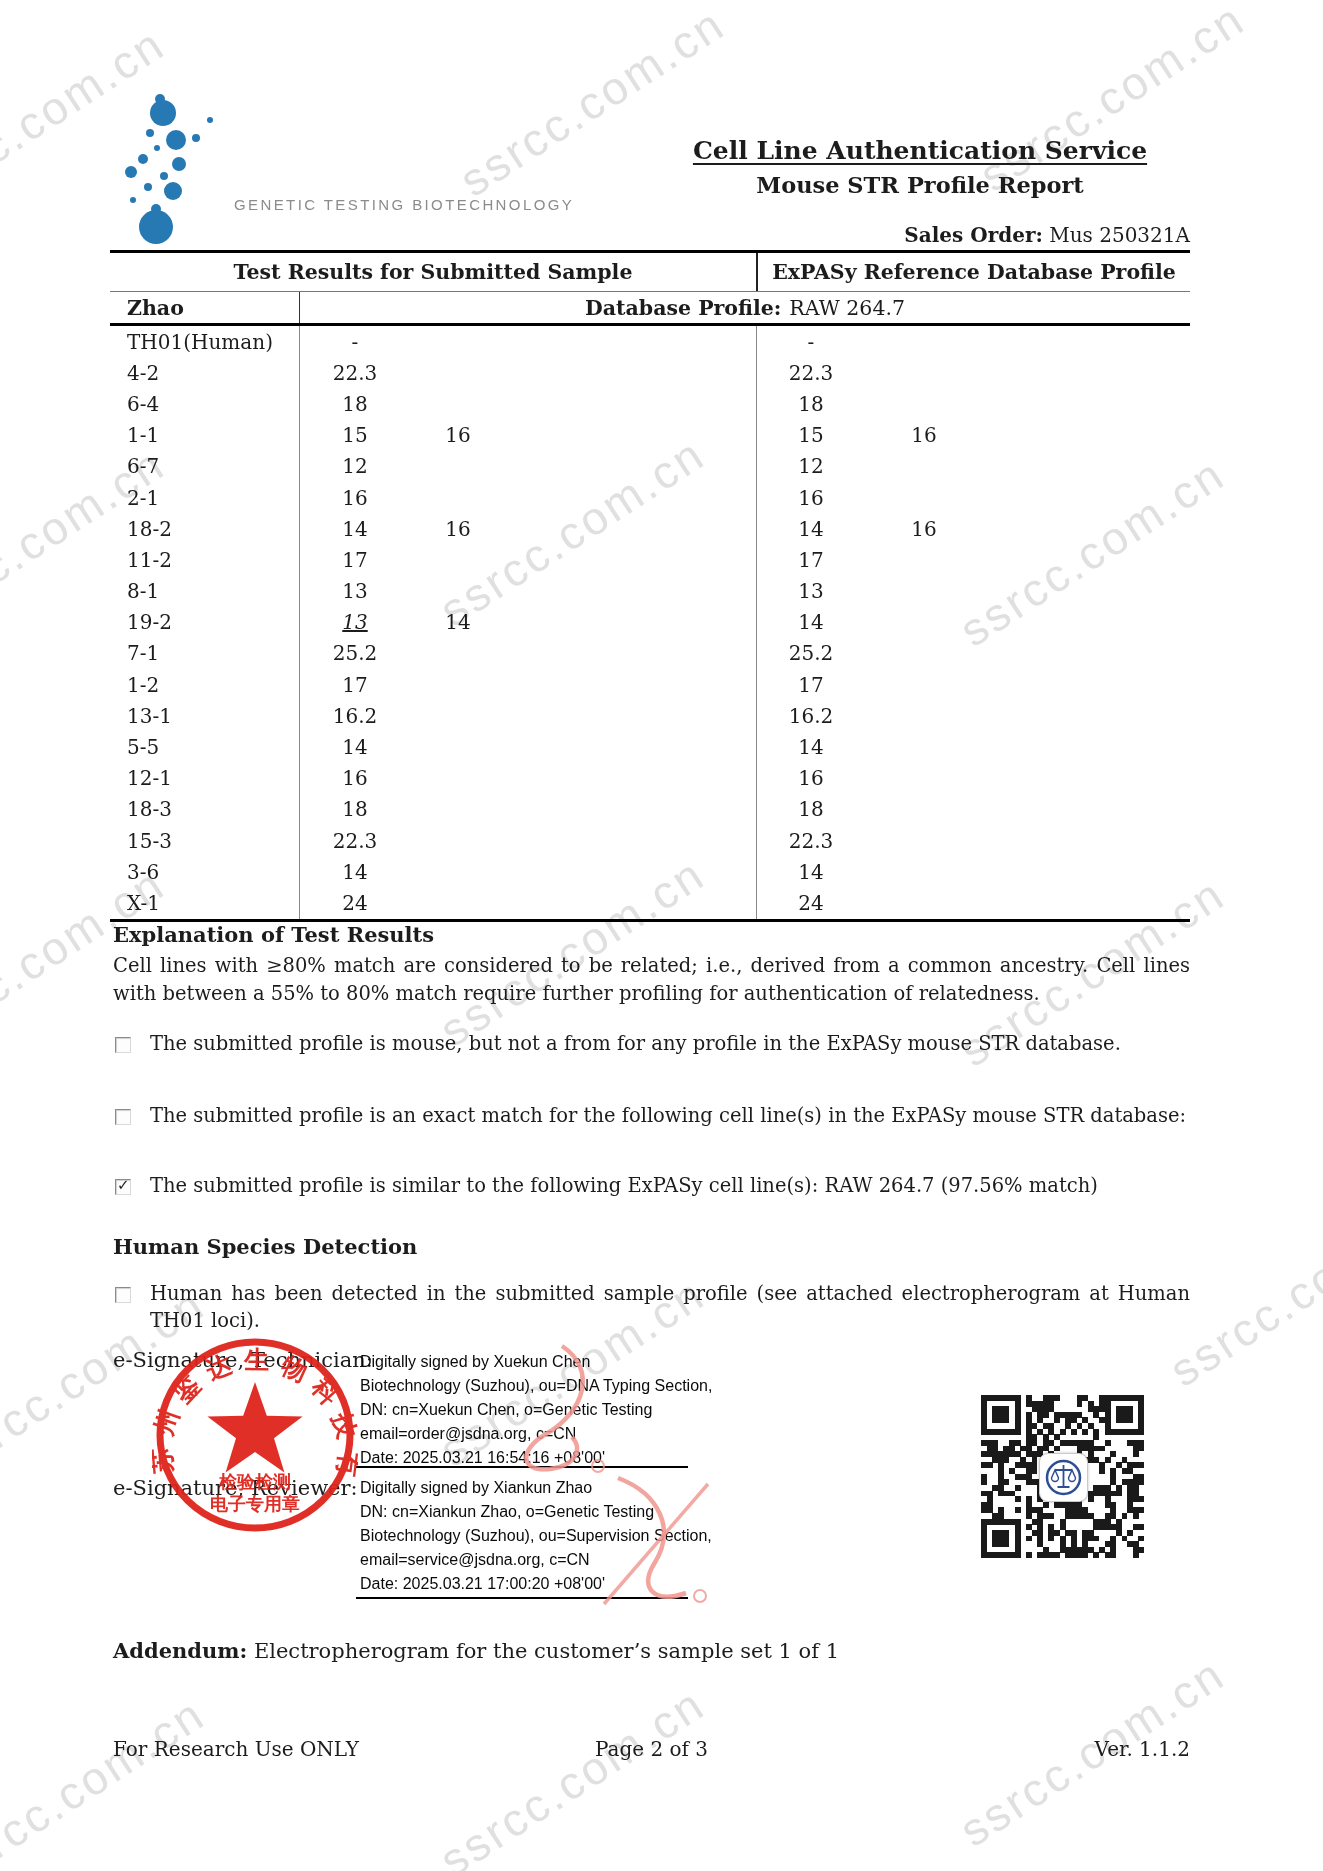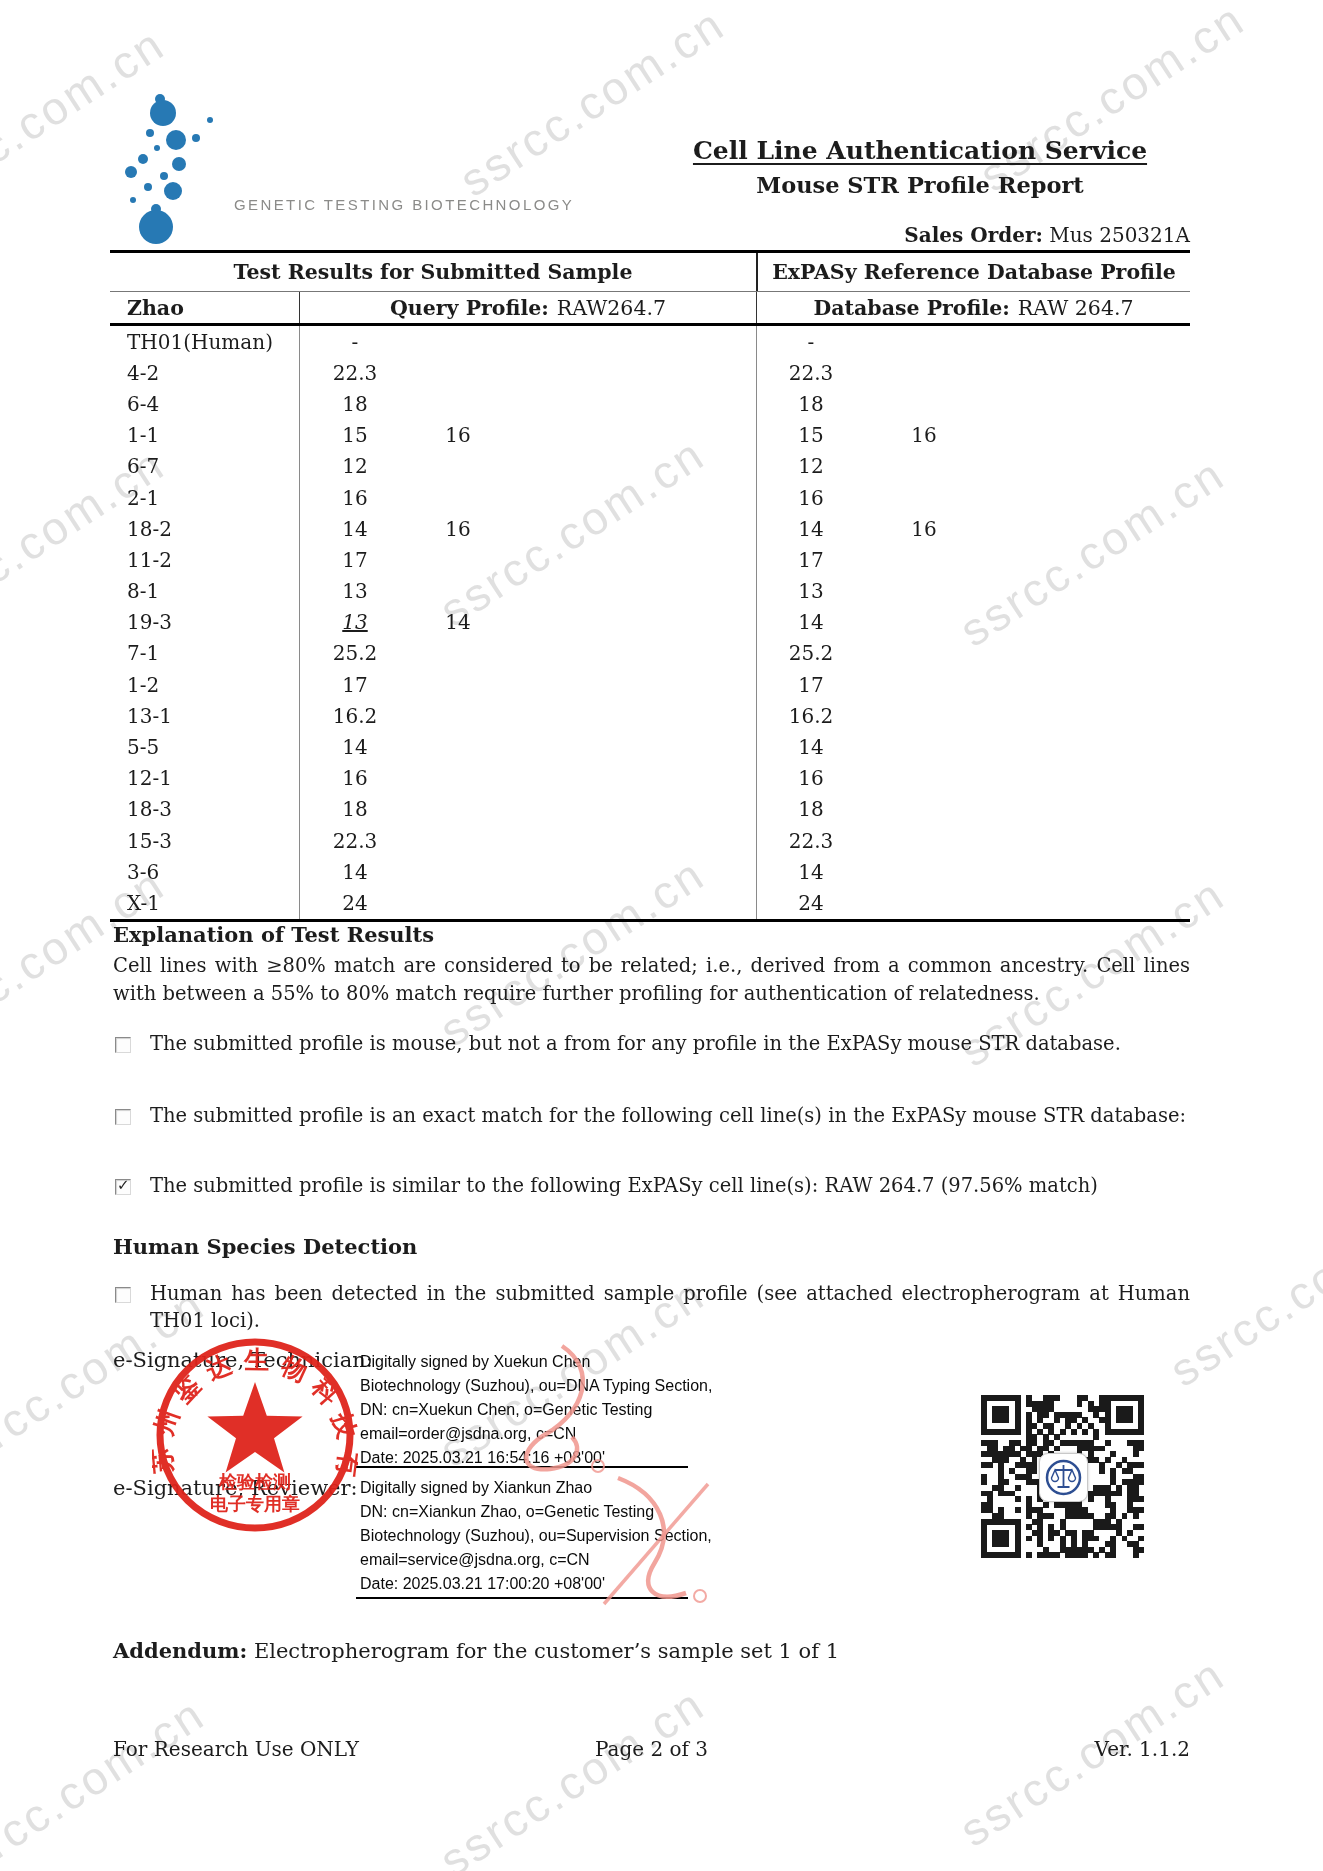--- a/index.html
+++ b/index.html
@@ -125,24 +125,20 @@
     <span>Mus 250321A</span>
   </div>
 
   <div class="strtable">
     <div class="gr">
       <div class="c1">Test Results for Submitted Sample</div>
       <div class="c2">ExPASy Reference Database Profile</div>
     </div>
     <div class="hr2">
       <div class="cl">Zhao</div>
-      <div class="cq">
-        <span class="lbl">Query Profile:</span>
-        <span class="val">RAW264.7</span>
-      </div>
       <div class="cd">
         <span class="lbl">Database Profile:</span>
         <span class="val">RAW 264.7</span>
       </div>
     </div>
     <div id="tbody">
         <div class="trow">
           <div class="cl">TH01(Human)</div>
           <div class="cq">
             <span class="al q1">-</span>
@@ -221,21 +217,21 @@
         <div class="trow">
           <div class="cl">8-1</div>
           <div class="cq">
             <span class="al q1">13</span>
           </div>
           <div class="cd">
             <span class="al d1">13</span>
           </div>
         </div>
         <div class="trow">
-          <div class="cl">19-3</div>
+          <div class="cl">19-2</div>
           <div class="cq">
             <span class="al q1 mismatch">13</span>
             <span class="al q2">14</span>
           </div>
           <div class="cd">
             <span class="al d1">14</span>
           </div>
         </div>
         <div class="trow">
           <div class="cl">7-1</div>

